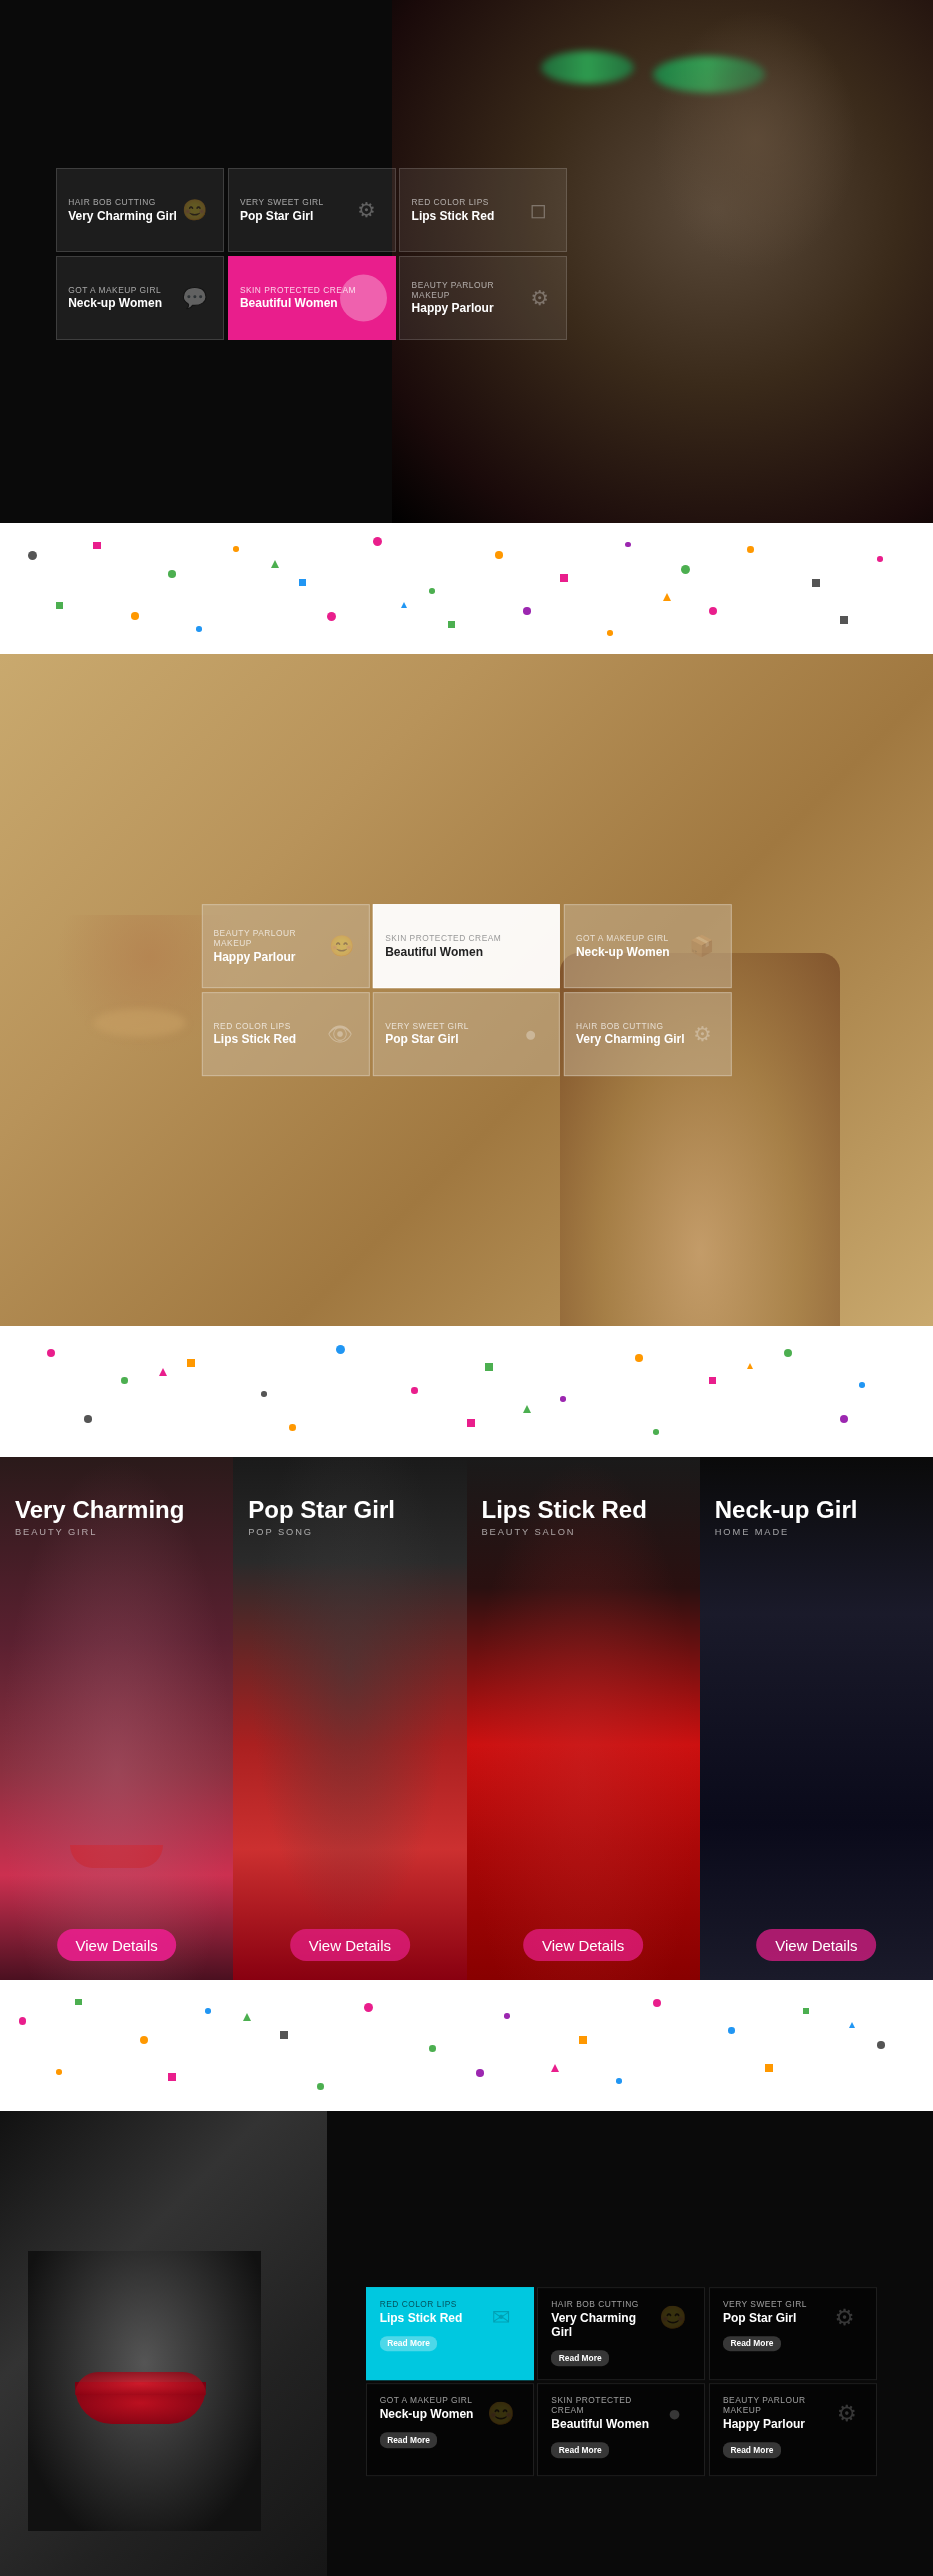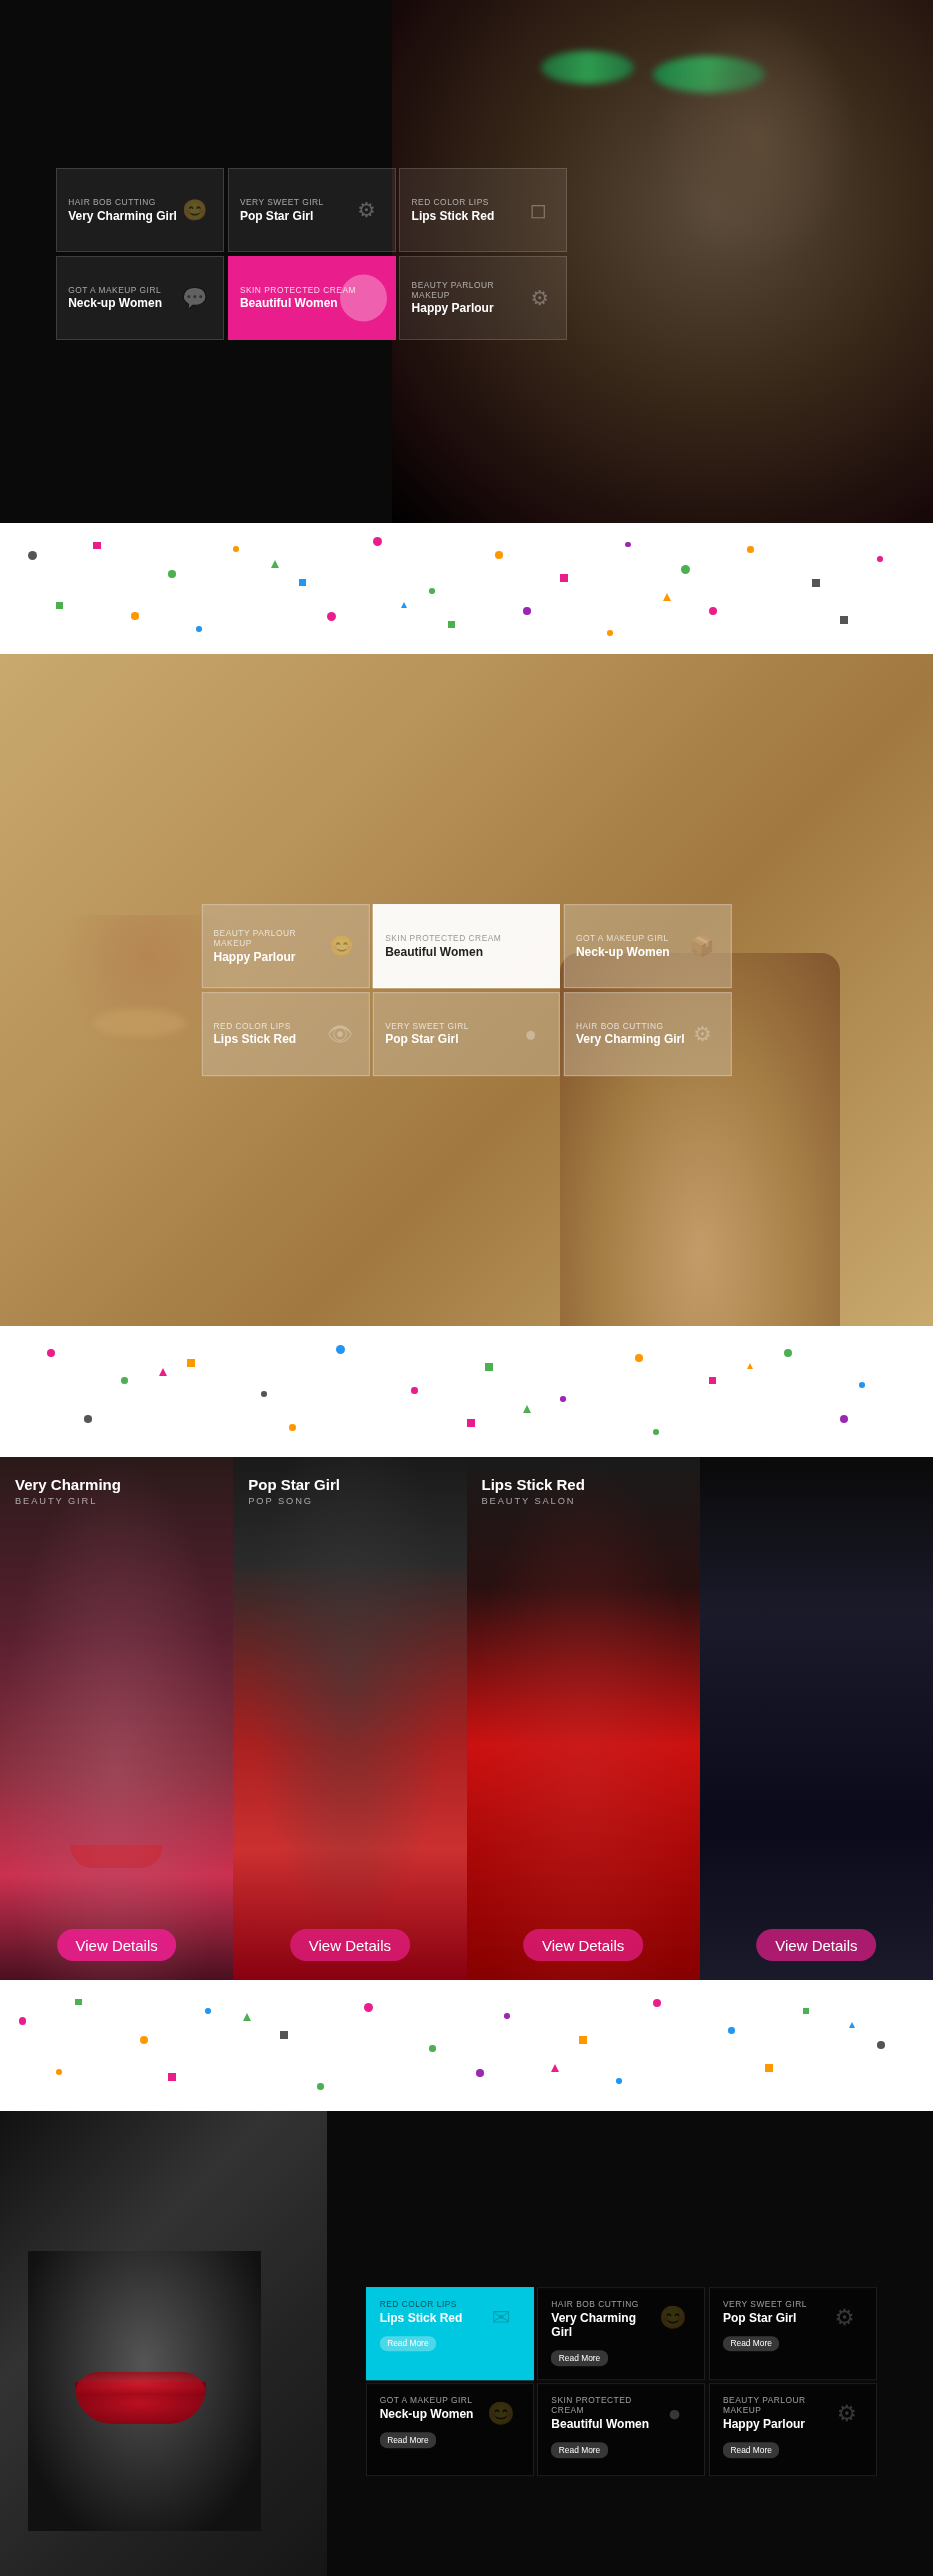--- a/index.html
+++ b/index.html
@@ -225,24 +225,25 @@
       background: linear-gradient(180deg, #1a1a1a 0%, #1a1a2a 30%, #0a0a1a 70%, #1a1a2a 100%);
     }
     .gallery-card-overlay {
       position: absolute;
       top: 0;
       left: 0;
       right: 0;
       padding: 18.7px 15px;
     }
     .gallery-card-title {
-      font-size: 15px;
+      font-size: 24px;
       font-weight: bold;
       color: #fff;
       margin-bottom: 3.7px;
+      margin-top: 20px;
     }
     .gallery-card-subtitle {
       font-size: 9.3px;
       color: rgba(255,255,255,0.6);
       letter-spacing: 1.9px;
       text-transform: uppercase;
     }
     .gallery-card-btn {
       position: absolute;
       bottom: 18.7px;
@@ -320,20 +321,21 @@
     }
     .dark-card:nth-child(1) .dark-card-content .ttl { color: #fff; }
     .dark-card-btn {
       display: inline-block;
       background: rgba(255,255,255,0.2);
       color: #fff;
       font-size: 8.4px;
       padding: 2.8px 7.5px;
       border-radius: 7px;
       cursor: pointer;
+      font-weight: bold;
     }
     .dark-card:nth-child(1) .dark-card-btn { background: rgba(255,255,255,0.3); }
     .dark-card-icon-area {
       width: 37px;
       height: 37px;
       display: flex;
       align-items: center;
       justify-content: center;
       font-size: 22.4px;
       color: rgba(255,255,255,0.2);
@@ -539,20 +541,24 @@
       <div class="gallery-card-title">Lips Stick Red</div>
       <div class="gallery-card-subtitle">BEAUTY SALON</div>
     </div>
     <button class="gallery-card-btn">View Details</button>
   </div>
 
   <div class="gallery-card">
     <div class="gallery-card-bg">
       <div style="position:absolute;top:0;left:0;right:0;bottom:0;background:linear-gradient(180deg, #0a0a0a 0%, #1a1a2a 30%, #0a0a1a 70%, #1a1a2a 100%);"></div>
     </div>
+    <div class="gallery-card-overlay">
+      <div class="gallery-card-title">Neck-up Girl</div>
+      <div class="gallery-card-subtitle">HOME MADE</div>
+    </div>
     <button class="gallery-card-btn">View Details</button>
   </div>
 </section>
 
 <div class="confetti-section3">
   <div class="dot" style="width:7.5px;height:7.5px;background:#e91e8c;left:18.7px;top:37px;"></div>
   <div class="square" style="width:6.5px;height:6.5px;background:#4CAF50;left:75px;top:18.7px;"></div>
   <div class="dot" style="width:8.4px;height:8.4px;background:#ff9800;left:140px;top:56px;"></div>
   <div class="dot" style="width:5.6px;height:5.6px;background:#2196F3;left:205px;top:28px;"></div>
   <div class="square" style="width:7.5px;height:7.5px;background:#555;left:280px;top:51px;"></div>

